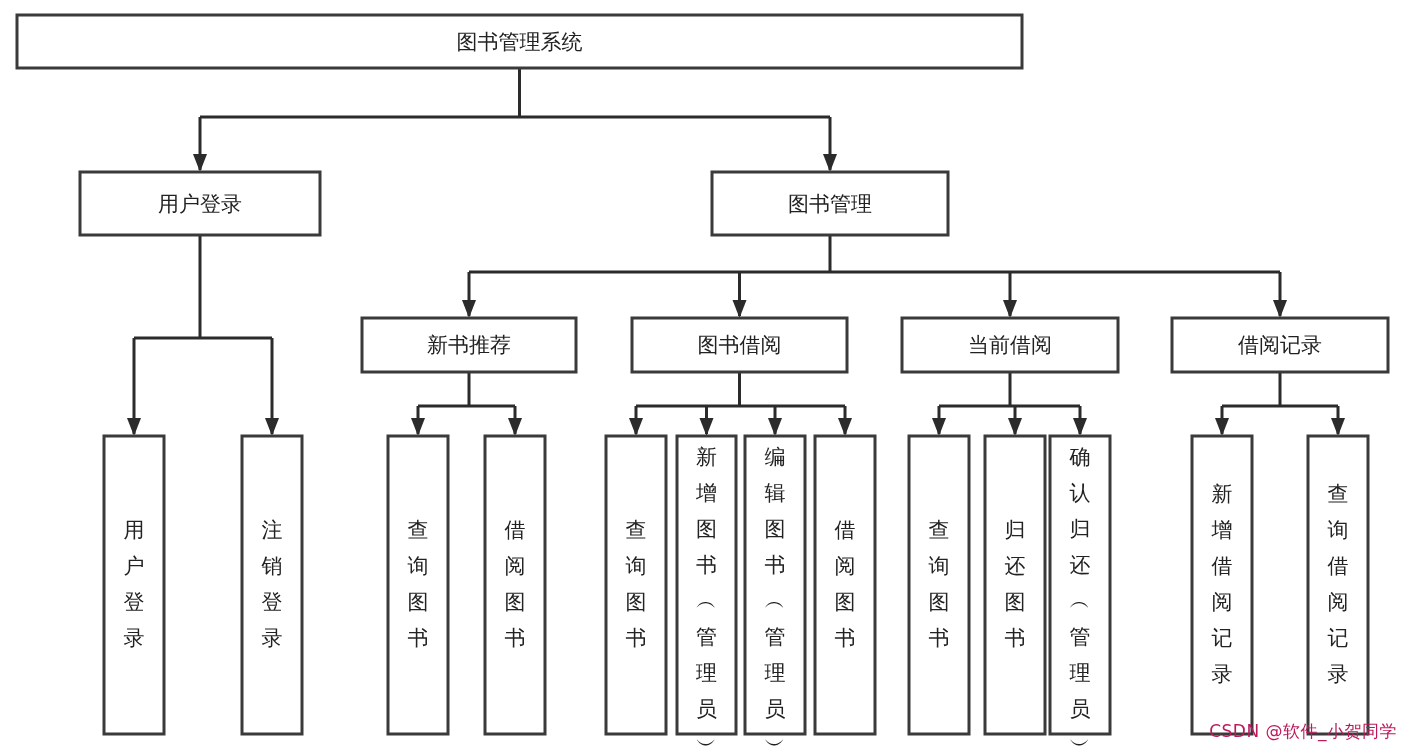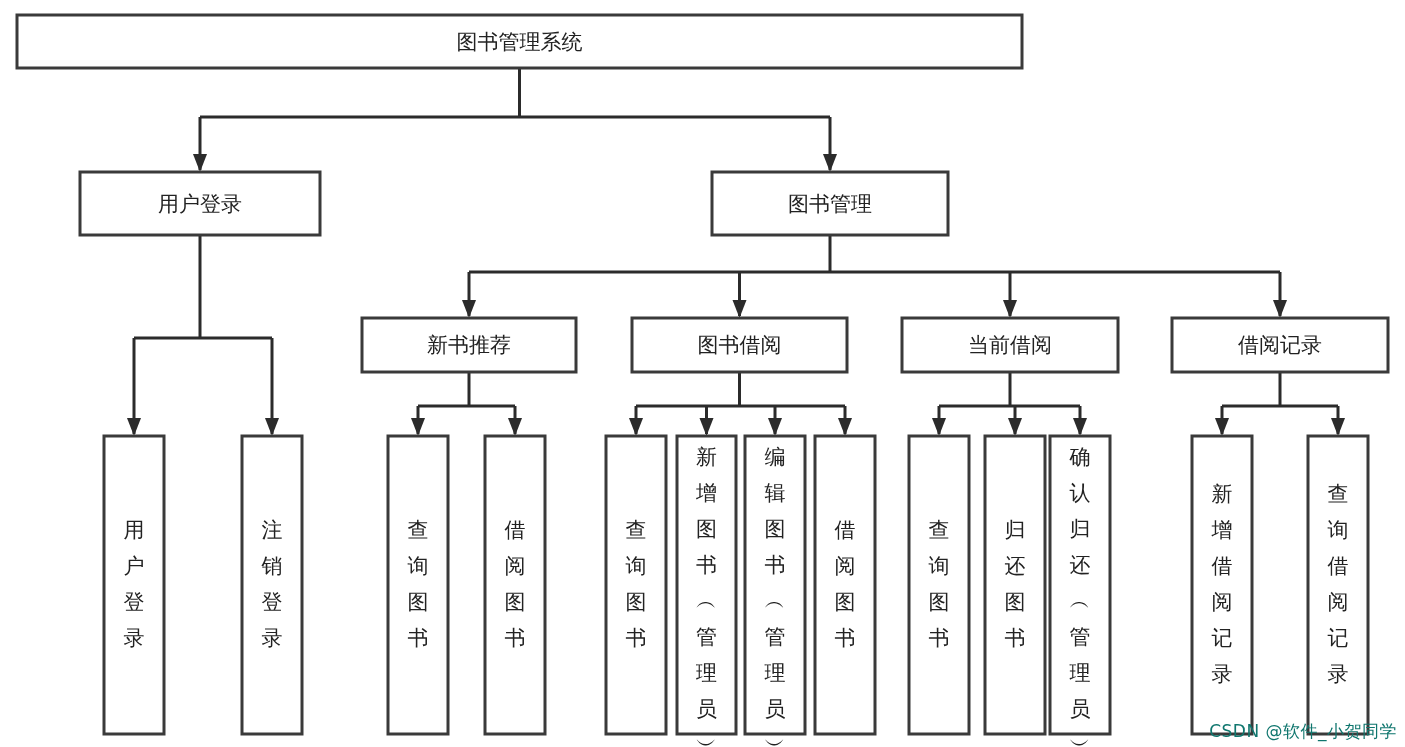--- a/index.html
+++ b/index.html
@@ -20,21 +20,21 @@
   }
   .leaf-label{
     font-family:"DejaVu Sans","Liberation Sans",sans-serif;
     font-size:21px;fill:#222;
     dominant-baseline:middle;text-anchor:middle;
     white-space:pre;
   }
   .watermark{
     position:absolute;right:8px;bottom:4px;
     font-family:"DejaVu Sans","Liberation Sans",sans-serif;
-    font-size:17px;color:#0f766e;letter-spacing:0.5px;
+    font-size:17px;color:#be185d;letter-spacing:0.5px;
     pointer-events:none;user-select:none;
   }
 </style>
 </head>
 <body>
 
 <svg id="diagram" viewBox="0 0 1405 747">
   <g id="connectors">
       <line x1="519.5" y1="68" x2="519.5" y2="117" class="conn"></line>
       <line x1="200" y1="117" x2="830" y2="117" class="conn"></line>

